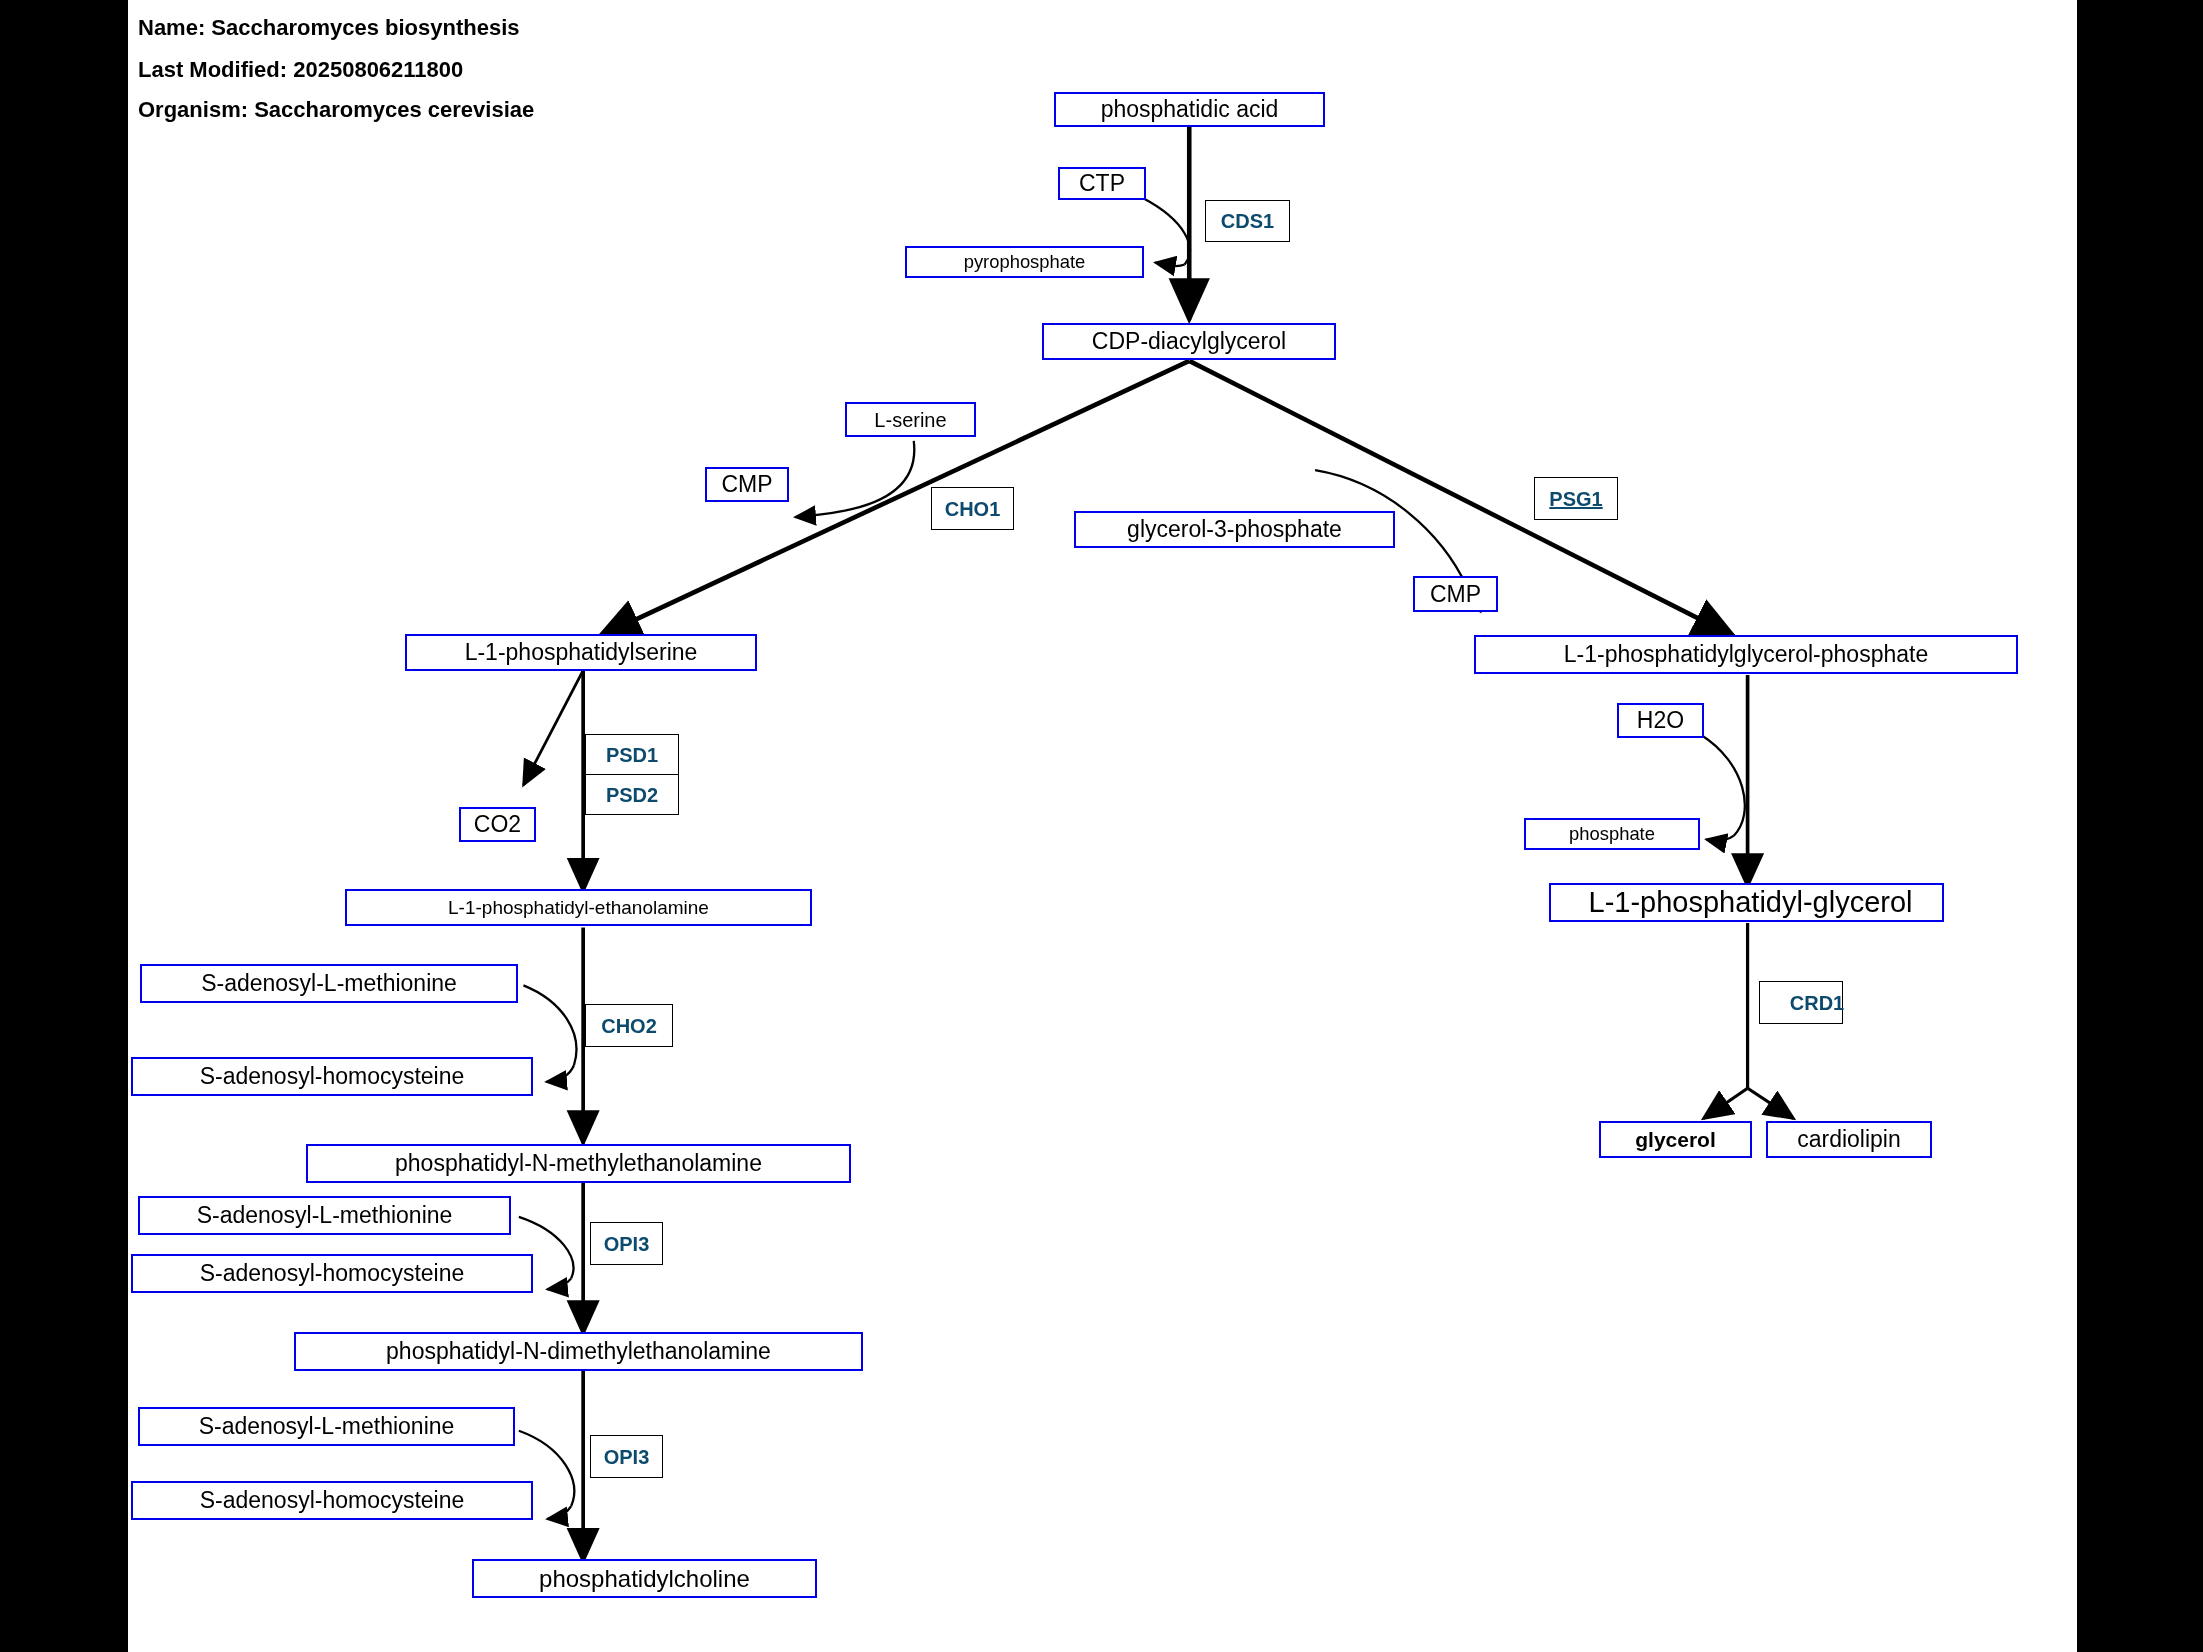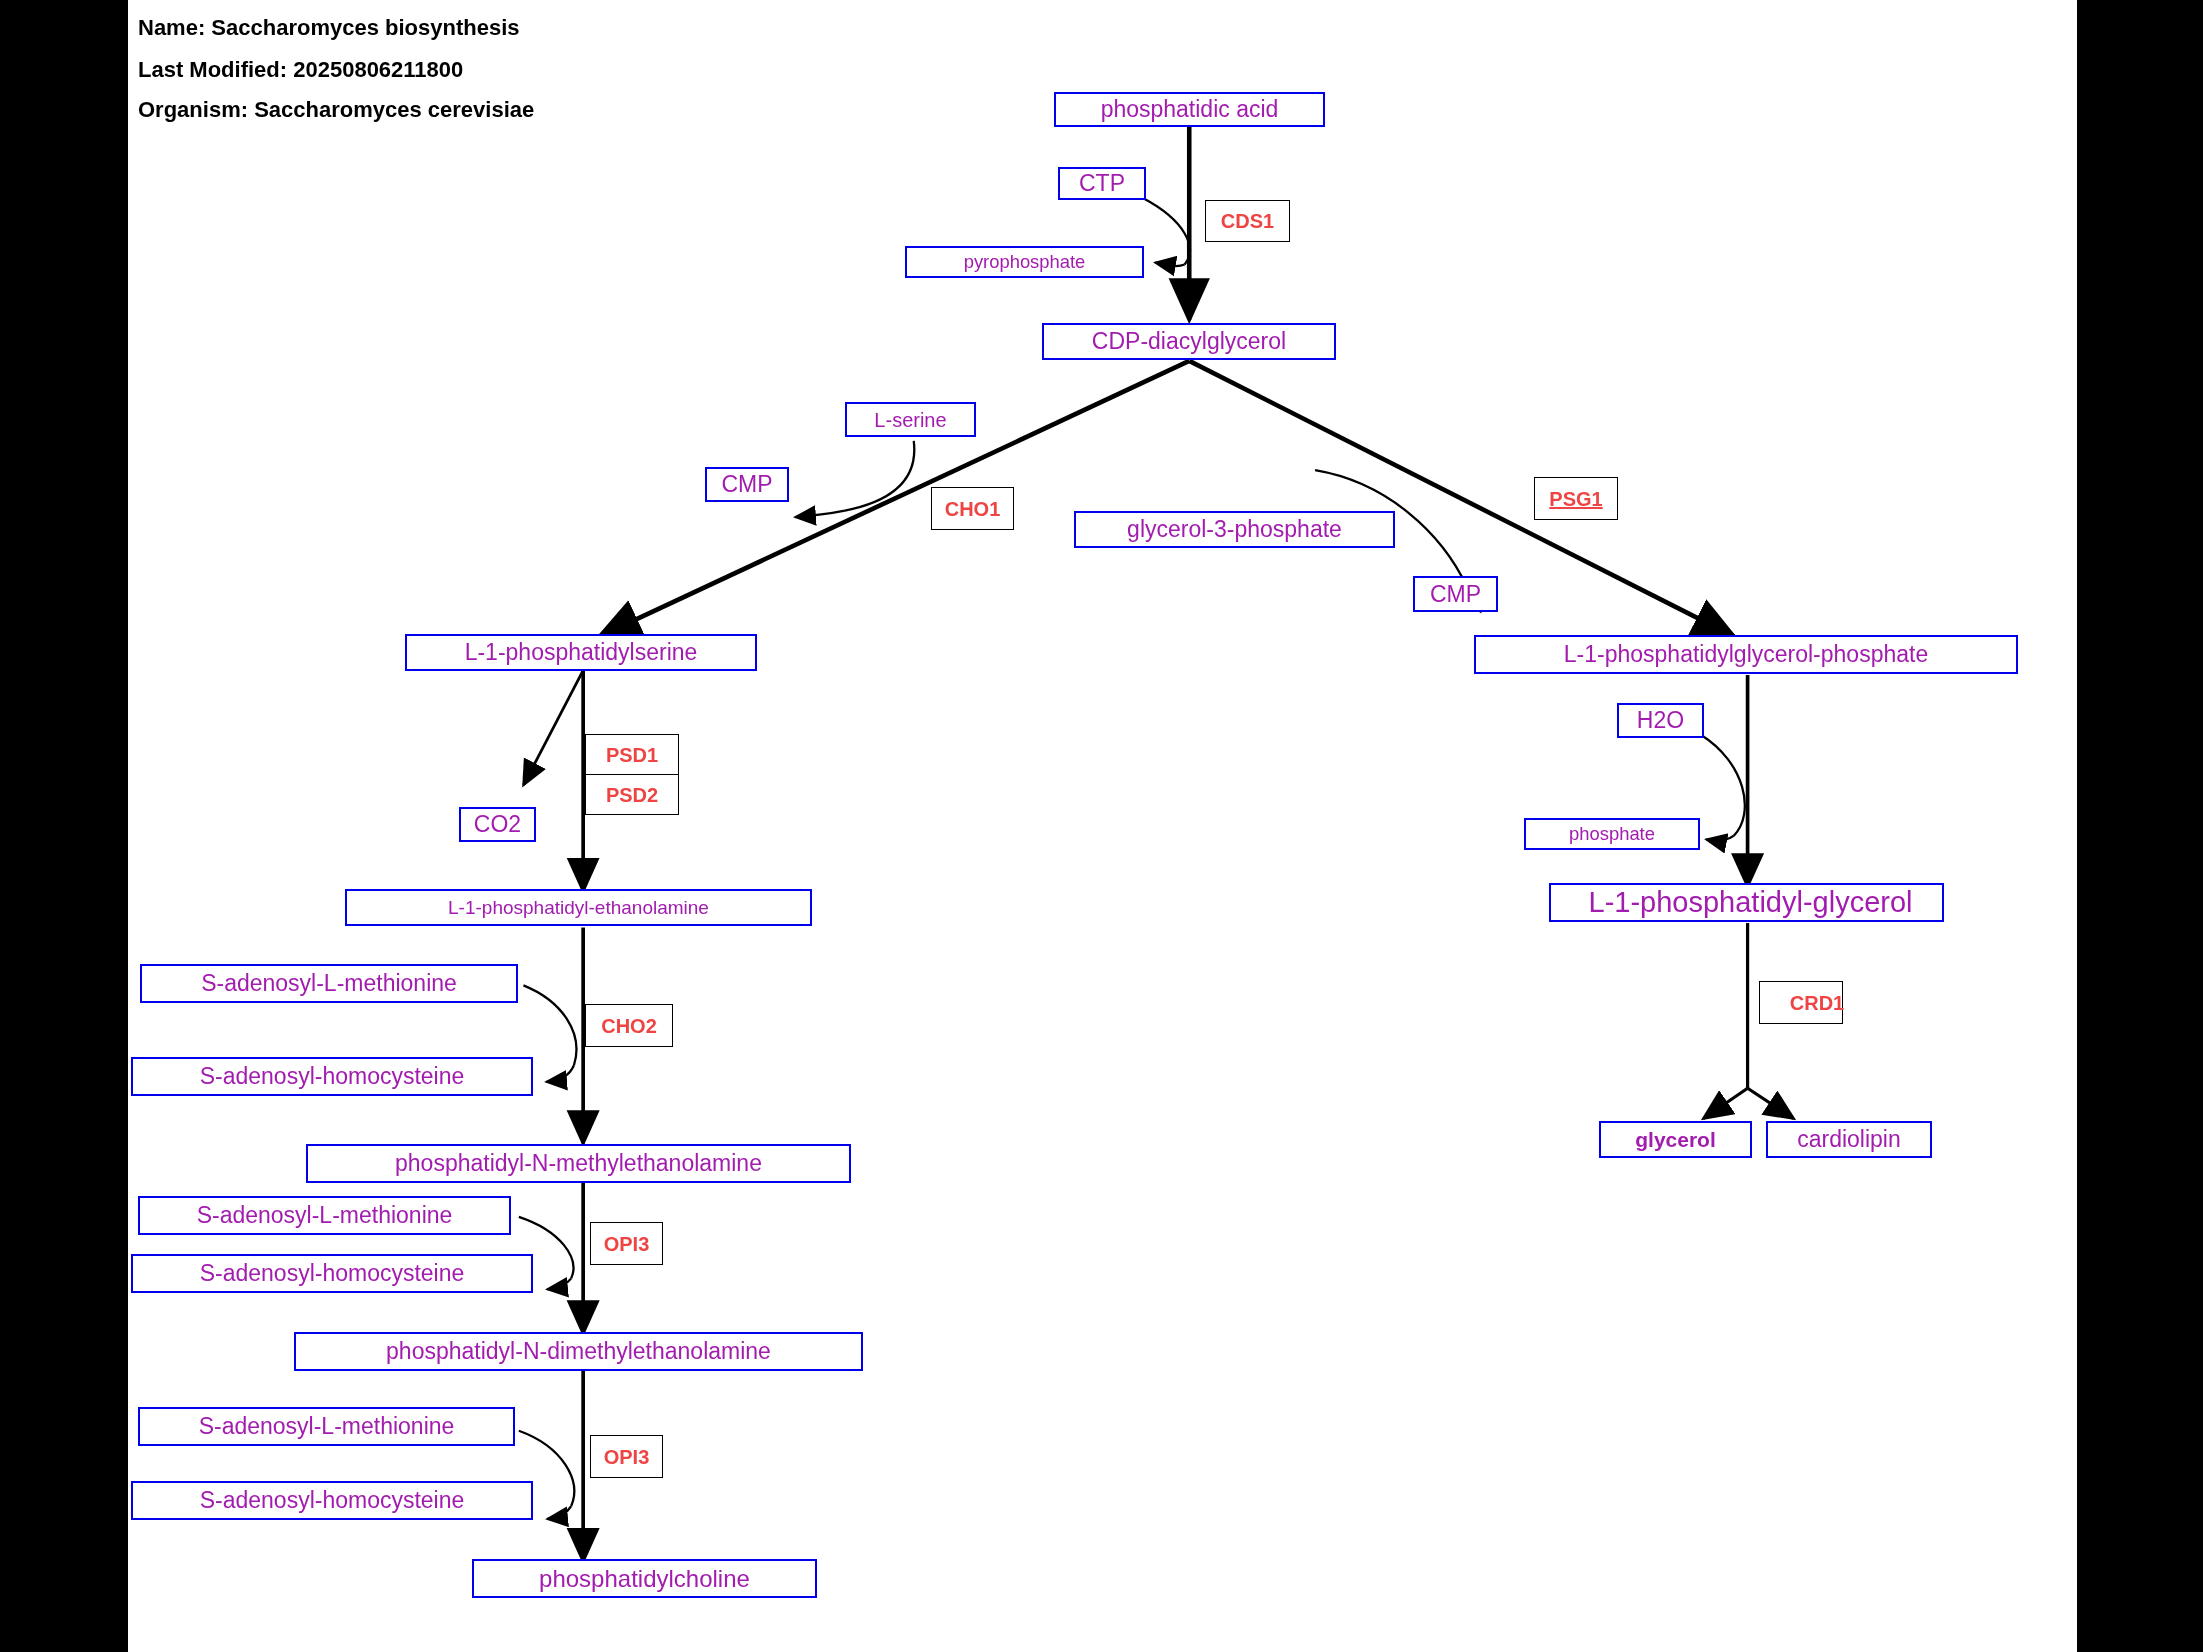--- a/index.html
+++ b/index.html
@@ -12,29 +12,29 @@
   }
   #svg{position:absolute;left:0;top:0;width:2204px;height:1653px;pointer-events:none;}
 
   .hdr{
     position:absolute;color:#000;font-weight:bold;font-size:22px;white-space:nowrap;
   }
 
   
   .node{
     position:absolute;box-sizing:border-box;border:2.3px solid #0000ee;background:#fff;
-    color:#a21caf;display:flex;align-items:center;justify-content:center;
+    color:#000000;display:flex;align-items:center;justify-content:center;
     text-align:center;white-space:nowrap;line-height:1;
   }
   .node.bold{font-weight:bold;}
 
   
   .enz{
     position:absolute;box-sizing:border-box;border:1.8px solid #000;background:#fff;
-    color:#ef4444;font-weight:bold;display:flex;align-items:center;justify-content:center;
+    color:#0c4a6e;font-weight:bold;display:flex;align-items:center;justify-content:center;
     text-align:center;white-space:nowrap;line-height:1;
   }
   .enz.stack{flex-direction:column;padding:0;}
   .enz.stack > div{
     flex:1;display:flex;align-items:center;justify-content:center;width:100%;
   }
   .enz.stack > div + div{border-top:1.8px solid #000;}
 </style>
 </head>
 <body>

